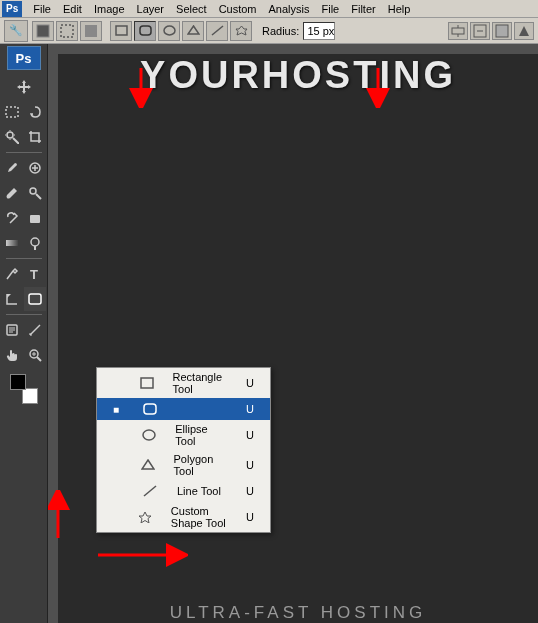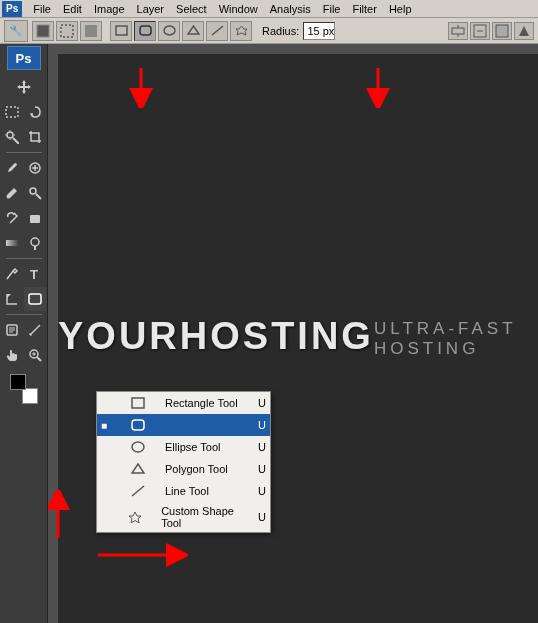--- a/index.html
+++ b/index.html
@@ -184,22 +184,22 @@
     }
     .canvas {
       position: absolute;
       top: 10px;
       left: 10px;
       right: 0;
       bottom: 0;
       background: #2a2a2a;
       display: flex;
       align-items: center;
-      justify-content: flex-end;
-      flex-direction: row;
+      justify-content: space-between;
+      flex-direction: column;
     }
     .canvas-title {
       color: #e8e8e8;
       font-size: 38px;
       font-weight: bold;
       letter-spacing: 3px;
       font-family: 'Arial Black', sans-serif;
       text-shadow: 1px 1px 3px rgba(0,0,0,0.8);
       margin-bottom: 4px;
     }
@@ -216,21 +216,21 @@
       bottom: 90px;
       background: #f0efeb;
       border: 1px solid #888;
       box-shadow: 2px 2px 5px rgba(0,0,0,0.4);
       width: 175px;
       z-index: 100;
     }
     .dropdown-item {
       display: flex;
       align-items: center;
-      padding: 3px 4px;
+      padding: 3px 16px;
       cursor: pointer;
       font-size: 11px;
       color: #000;
       gap: 19px;
     }
     .dropdown-item:hover, .dropdown-item.highlighted {
       background: #1e5ca8;
       color: white;
     }
     .dropdown-item.highlighted {
@@ -264,21 +264,21 @@
 </head>
 <body>
 
 <div class="menu-bar">
   <div class="menu-bar-ps">Ps</div>
   <div class="menu-item">File</div>
   <div class="menu-item">Edit</div>
   <div class="menu-item">Image</div>
   <div class="menu-item">Layer</div>
   <div class="menu-item">Select</div>
-  <div class="menu-item">Window</div>
+  <div class="menu-item">Custom</div>
   <div class="menu-item">Analysis</div>
   <div class="menu-item">File</div>
   <div class="menu-item">Filter</div>
   <div class="menu-item">Help</div>
 </div>
 
 <div class="options-bar">
   <div class="tool-icon-btn" style="width:24px;height:22px;font-size:11px;">🔧</div>
 
   <div class="tool-shape-btns">

